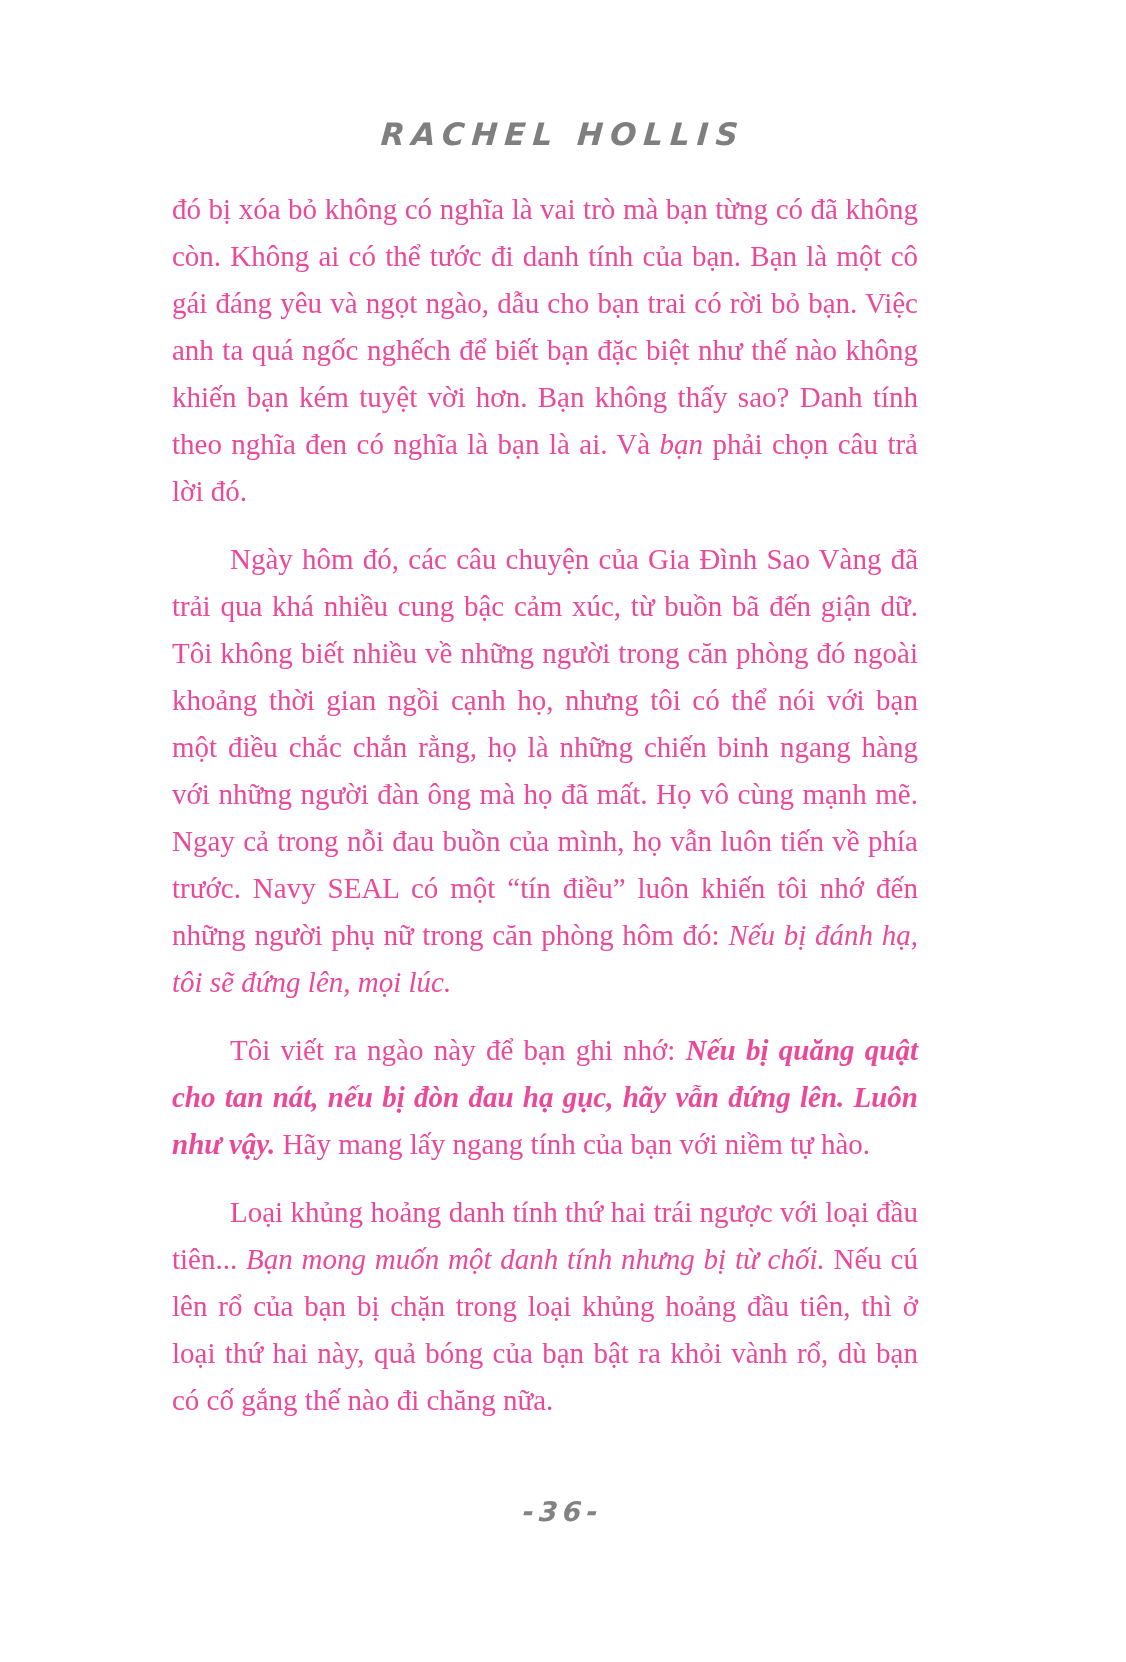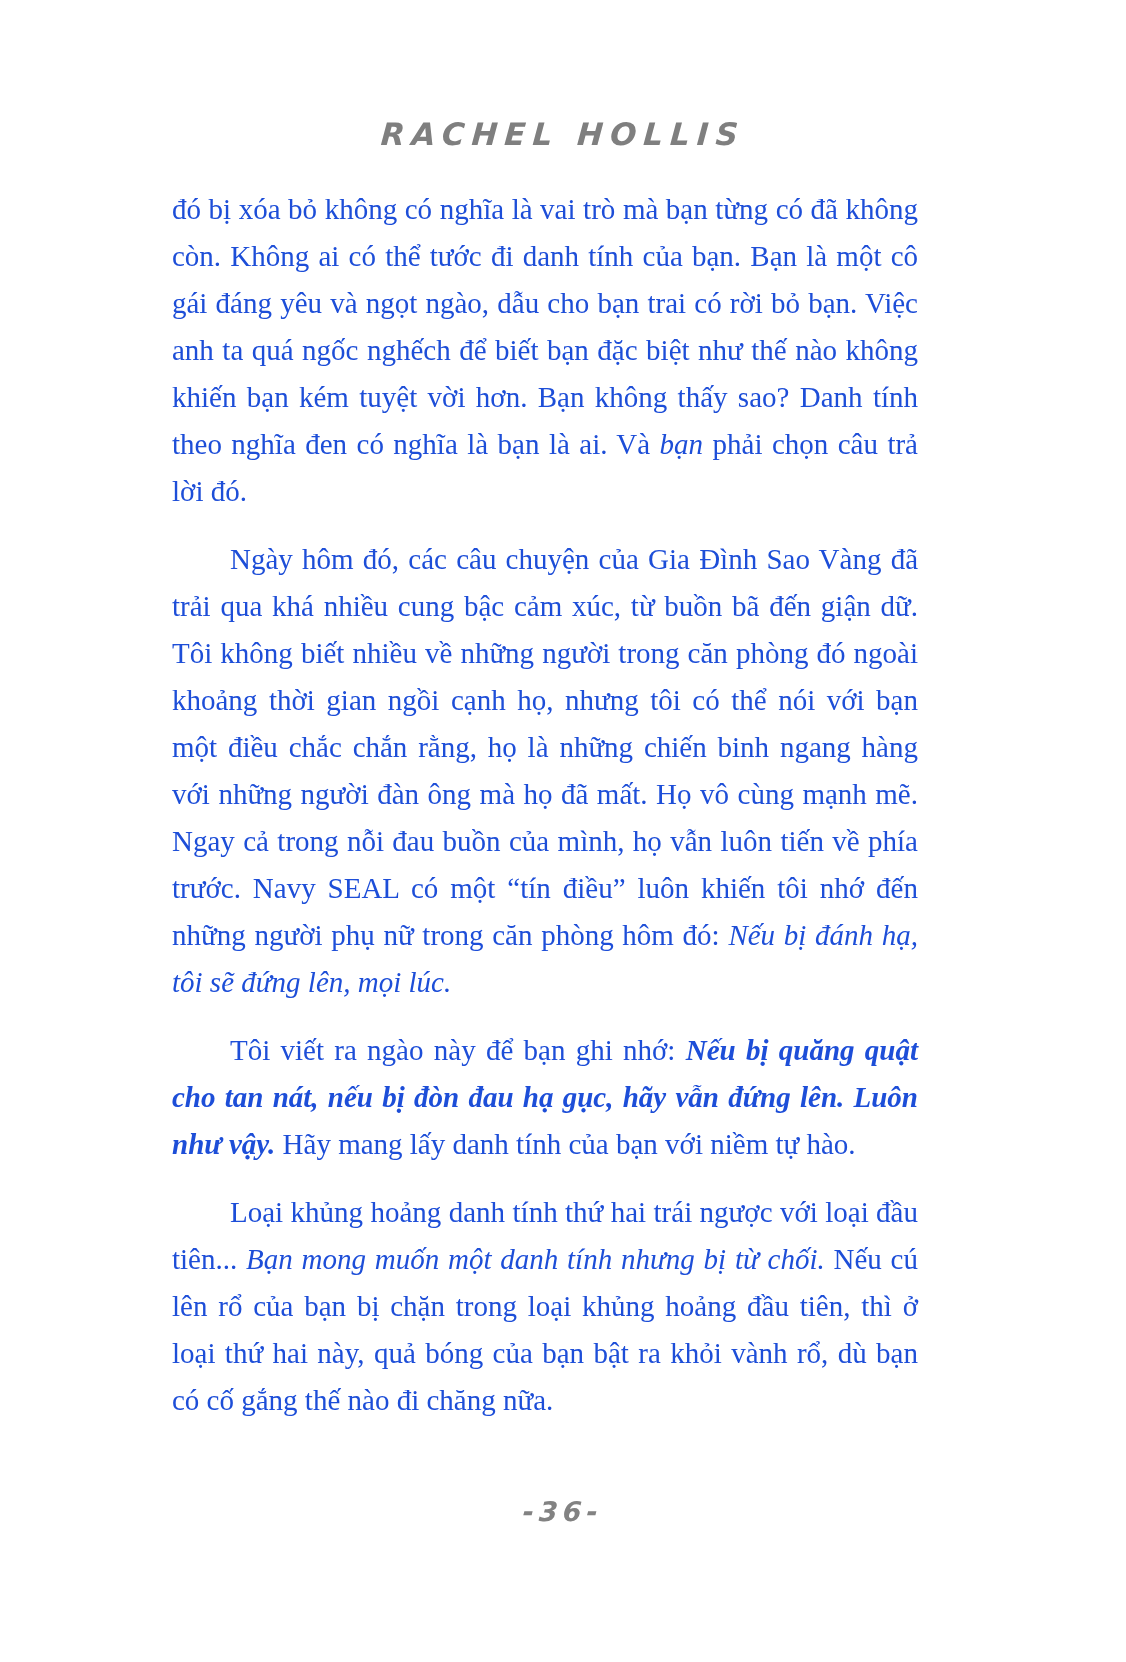--- a/index.html
+++ b/index.html
@@ -31,21 +31,21 @@
     transform: skewX(-4deg);
   }
   .page-body {
     position: absolute;
     top: 186px;
     left: 172px;
     width: 746px;
     font-size: 29px;
     line-height: 47px;
     text-align: justify;
-    color: #1d4ed8;
+    color: #ec4899;
   }
   .page-body p {
     margin: 0;
     padding: 0;
   }
   .page-body p + p {
     margin-top: 21px;
   }
   .page-body p.indent {
     text-indent: 58px;
@@ -70,18 +70,18 @@
 </style>
 </head>
 <body>
 
 <div class="page">
   <div class="running-header">RACHEL HOLLIS</div>
 
   <div class="page-body">
       <p><span class="run-normal">đó bị xóa bỏ không có nghĩa là vai trò mà bạn từng có đã không còn. Không ai có thể tước đi danh tính của bạn. Bạn là một cô gái đáng yêu và ngọt ngào, dẫu cho bạn trai có rời bỏ bạn. Việc anh ta quá ngốc nghếch để biết bạn đặc biệt như thế nào không khiến bạn kém tuyệt vời hơn. Bạn không thấy sao? Danh tính theo nghĩa đen có nghĩa là bạn là ai. Và </span><span class="run-italic">bạn</span><span class="run-normal"> phải chọn câu trả lời đó.</span></p>
       <p class="indent"><span class="run-normal">Ngày hôm đó, các câu chuyện của Gia Đình Sao Vàng đã trải qua khá nhiều cung bậc cảm xúc, từ buồn bã đến giận dữ. Tôi không biết nhiều về những người trong căn phòng đó ngoài khoảng thời gian ngồi cạnh họ, nhưng tôi có thể nói với bạn một điều chắc chắn rằng, họ là những chiến binh ngang hàng với những người đàn ông mà họ đã mất. Họ vô cùng mạnh mẽ. Ngay cả trong nỗi đau buồn của mình, họ vẫn luôn tiến về phía trước. Navy SEAL có một “tín điều” luôn khiến tôi nhớ đến những người phụ nữ trong căn phòng hôm đó: </span><span class="run-italic">Nếu bị đánh hạ, tôi sẽ đứng lên, mọi lúc.</span></p>
-      <p class="indent"><span class="run-normal">Tôi viết ra ngào này để bạn ghi nhớ: </span><span class="run-bold-italic">Nếu bị quăng quật cho tan nát, nếu bị đòn đau hạ gục, hãy vẫn đứng lên. Luôn như vậy.</span><span class="run-normal"> Hãy mang lấy danh tính của bạn với niềm tự hào.</span></p>
+      <p class="indent"><span class="run-normal">Tôi viết ra ngào này để bạn ghi nhớ: </span><span class="run-bold-italic">Nếu bị quăng quật cho tan nát, nếu bị đòn đau hạ gục, hãy vẫn đứng lên. Luôn như vậy.</span><span class="run-normal"> Hãy mang lấy ngang tính của bạn với niềm tự hào.</span></p>
       <p class="indent"><span class="run-normal">Loại khủng hoảng danh tính thứ hai trái ngược với loại đầu tiên... </span><span class="run-italic">Bạn mong muốn một danh tính nhưng bị từ chối.</span><span class="run-normal"> Nếu cú lên rổ của bạn bị chặn trong loại khủng hoảng đầu tiên, thì ở loại thứ hai này, quả bóng của bạn bật ra khỏi vành rổ, dù bạn có cố gắng thế nào đi chăng nữa.</span></p>
     </div>
 
   <div class="page-number">-36-</div>
 </div>
 
 </body></html>

